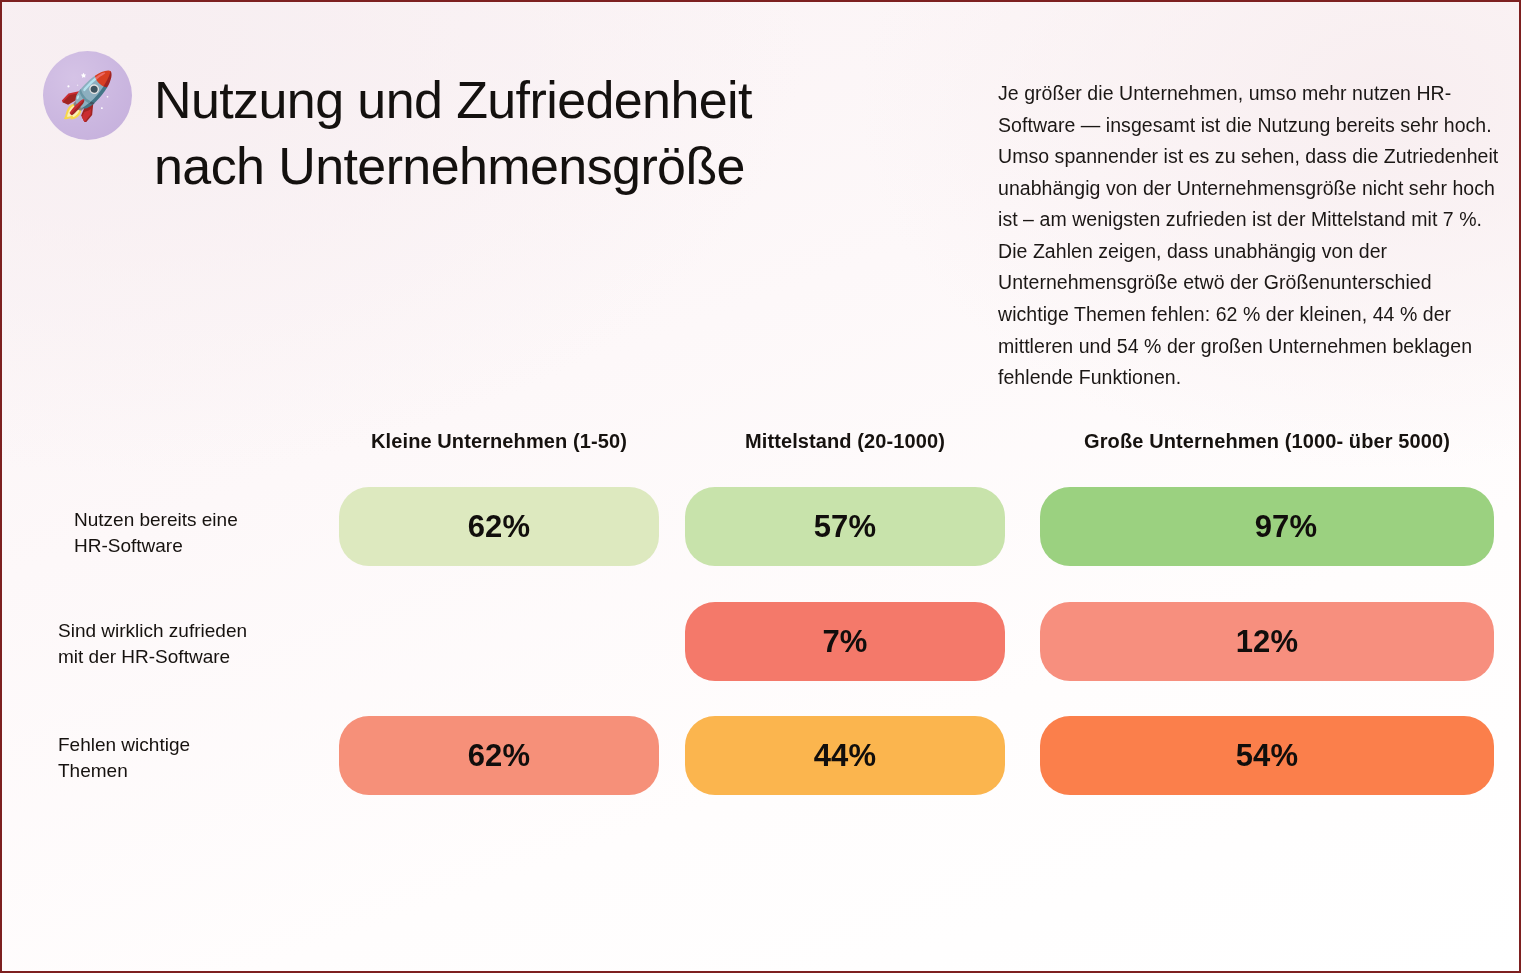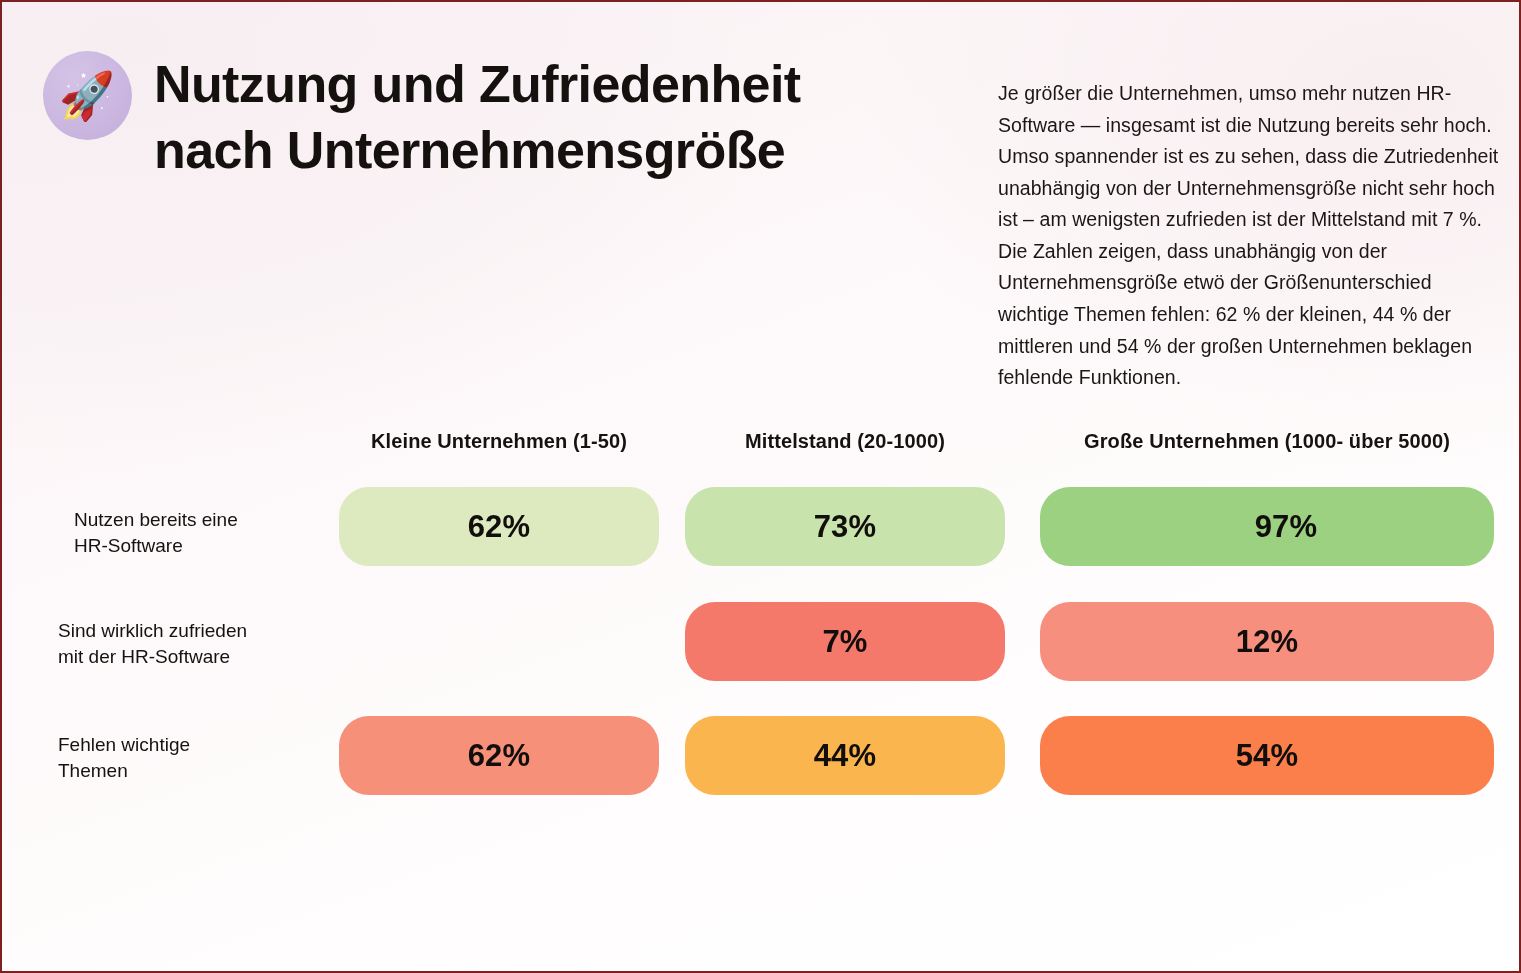--- a/index.html
+++ b/index.html
@@ -51,26 +51,26 @@
   }
 
   .badge .rocket {
     font-size: 46px;
     line-height: 1;
     transform: rotate(-2deg);
   }
 
   .title {
     font-size: 52px;
-    font-weight: 700;
+    font-weight: 400;
     line-height: 1.26;
     letter-spacing: -0.6px;
     color: #14110f;
     white-space: pre-line;
-    margin-top: 4px;
+    margin-top: 20px;
   }
 
   
   .intro {
     position: absolute;
     left: 996px;
     top: 76px;
     width: 508px;
     font-size: 19.5px;
     line-height: 1.62;
@@ -173,21 +173,21 @@
     </div>
 
     <div class="row-label r0">Nutzen bereits eine
 HR-Software</div>
     <div class="row-label r1">Sind wirklich zufrieden
 mit der HR-Software</div>
     <div class="row-label r2">Fehlen wichtige
 Themen</div>
 
     <div class="pill r0 c0" style="background: linear-gradient(125deg, rgb(221, 233, 191) 0%, rgb(221, 233, 191) 60%, rgb(221, 233, 191) 100%) rgb(221, 233, 191);">62%</div>
-    <div class="pill r0 c1" style="background: linear-gradient(125deg, rgb(200, 227, 171) 0%, rgb(200, 227, 171) 60%, rgb(200, 227, 171) 100%) rgb(200, 227, 171);">73%</div>
+    <div class="pill r0 c1" style="background: linear-gradient(125deg, rgb(200, 227, 171) 0%, rgb(200, 227, 171) 60%, rgb(200, 227, 171) 100%) rgb(200, 227, 171);">57%</div>
     <div class="pill r0 c2" style="background: linear-gradient(125deg, rgb(155, 209, 128) 0%, rgb(155, 209, 128) 60%, rgb(155, 209, 128) 100%) rgb(155, 209, 128); padding-left: 38px;">97%</div>
 
     <div class="pill r1 c1" style="background: linear-gradient(125deg, rgb(244, 121, 106) 0%, rgb(244, 121, 106) 60%, rgb(244, 121, 106) 100%) rgb(244, 121, 106);">7%</div>
     <div class="pill r1 c2" style="background: linear-gradient(125deg, rgb(247, 143, 126) 0%, rgb(247, 143, 126) 60%, rgb(247, 143, 126) 100%) rgb(247, 143, 126);">12%</div>
 
     <div class="pill r2 c0" style="background: linear-gradient(125deg, rgb(246, 144, 121) 0%, rgb(246, 144, 121) 60%, rgb(246, 144, 121) 100%) rgb(246, 144, 121);">62%</div>
     <div class="pill r2 c1" style="background: linear-gradient(125deg, rgb(251, 181, 78) 0%, rgb(251, 181, 78) 60%, rgb(251, 181, 78) 100%) rgb(251, 181, 78);">44%</div>
     <div class="pill r2 c2" style="background: linear-gradient(125deg, rgb(251, 127, 75) 0%, rgb(251, 127, 75) 60%, rgb(251, 127, 75) 100%) rgb(251, 127, 75);">54%</div>
 
   </div>

